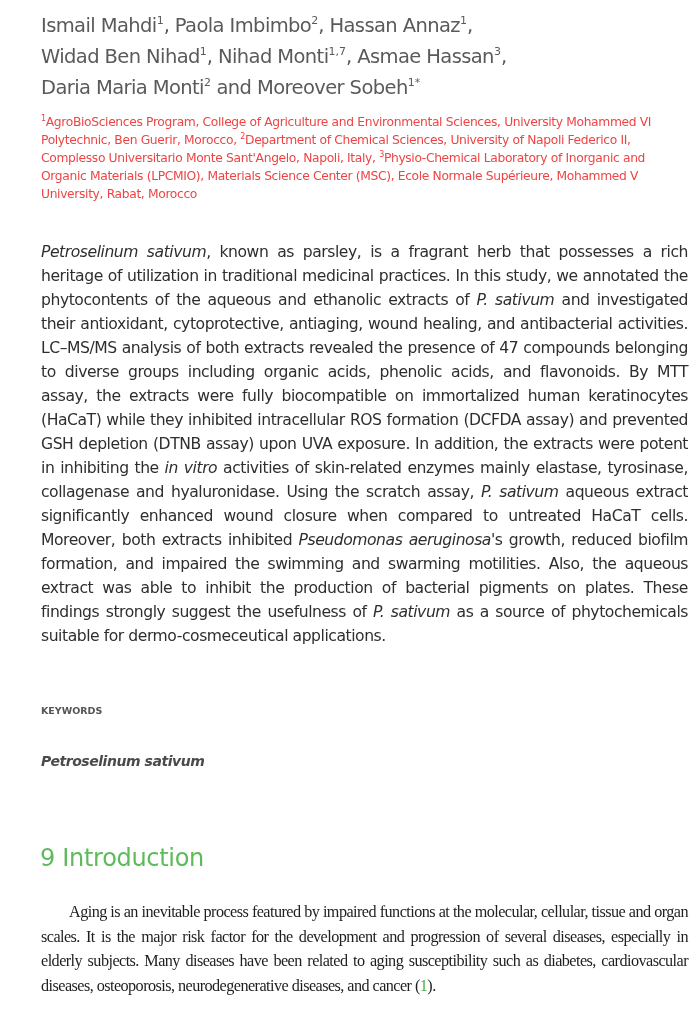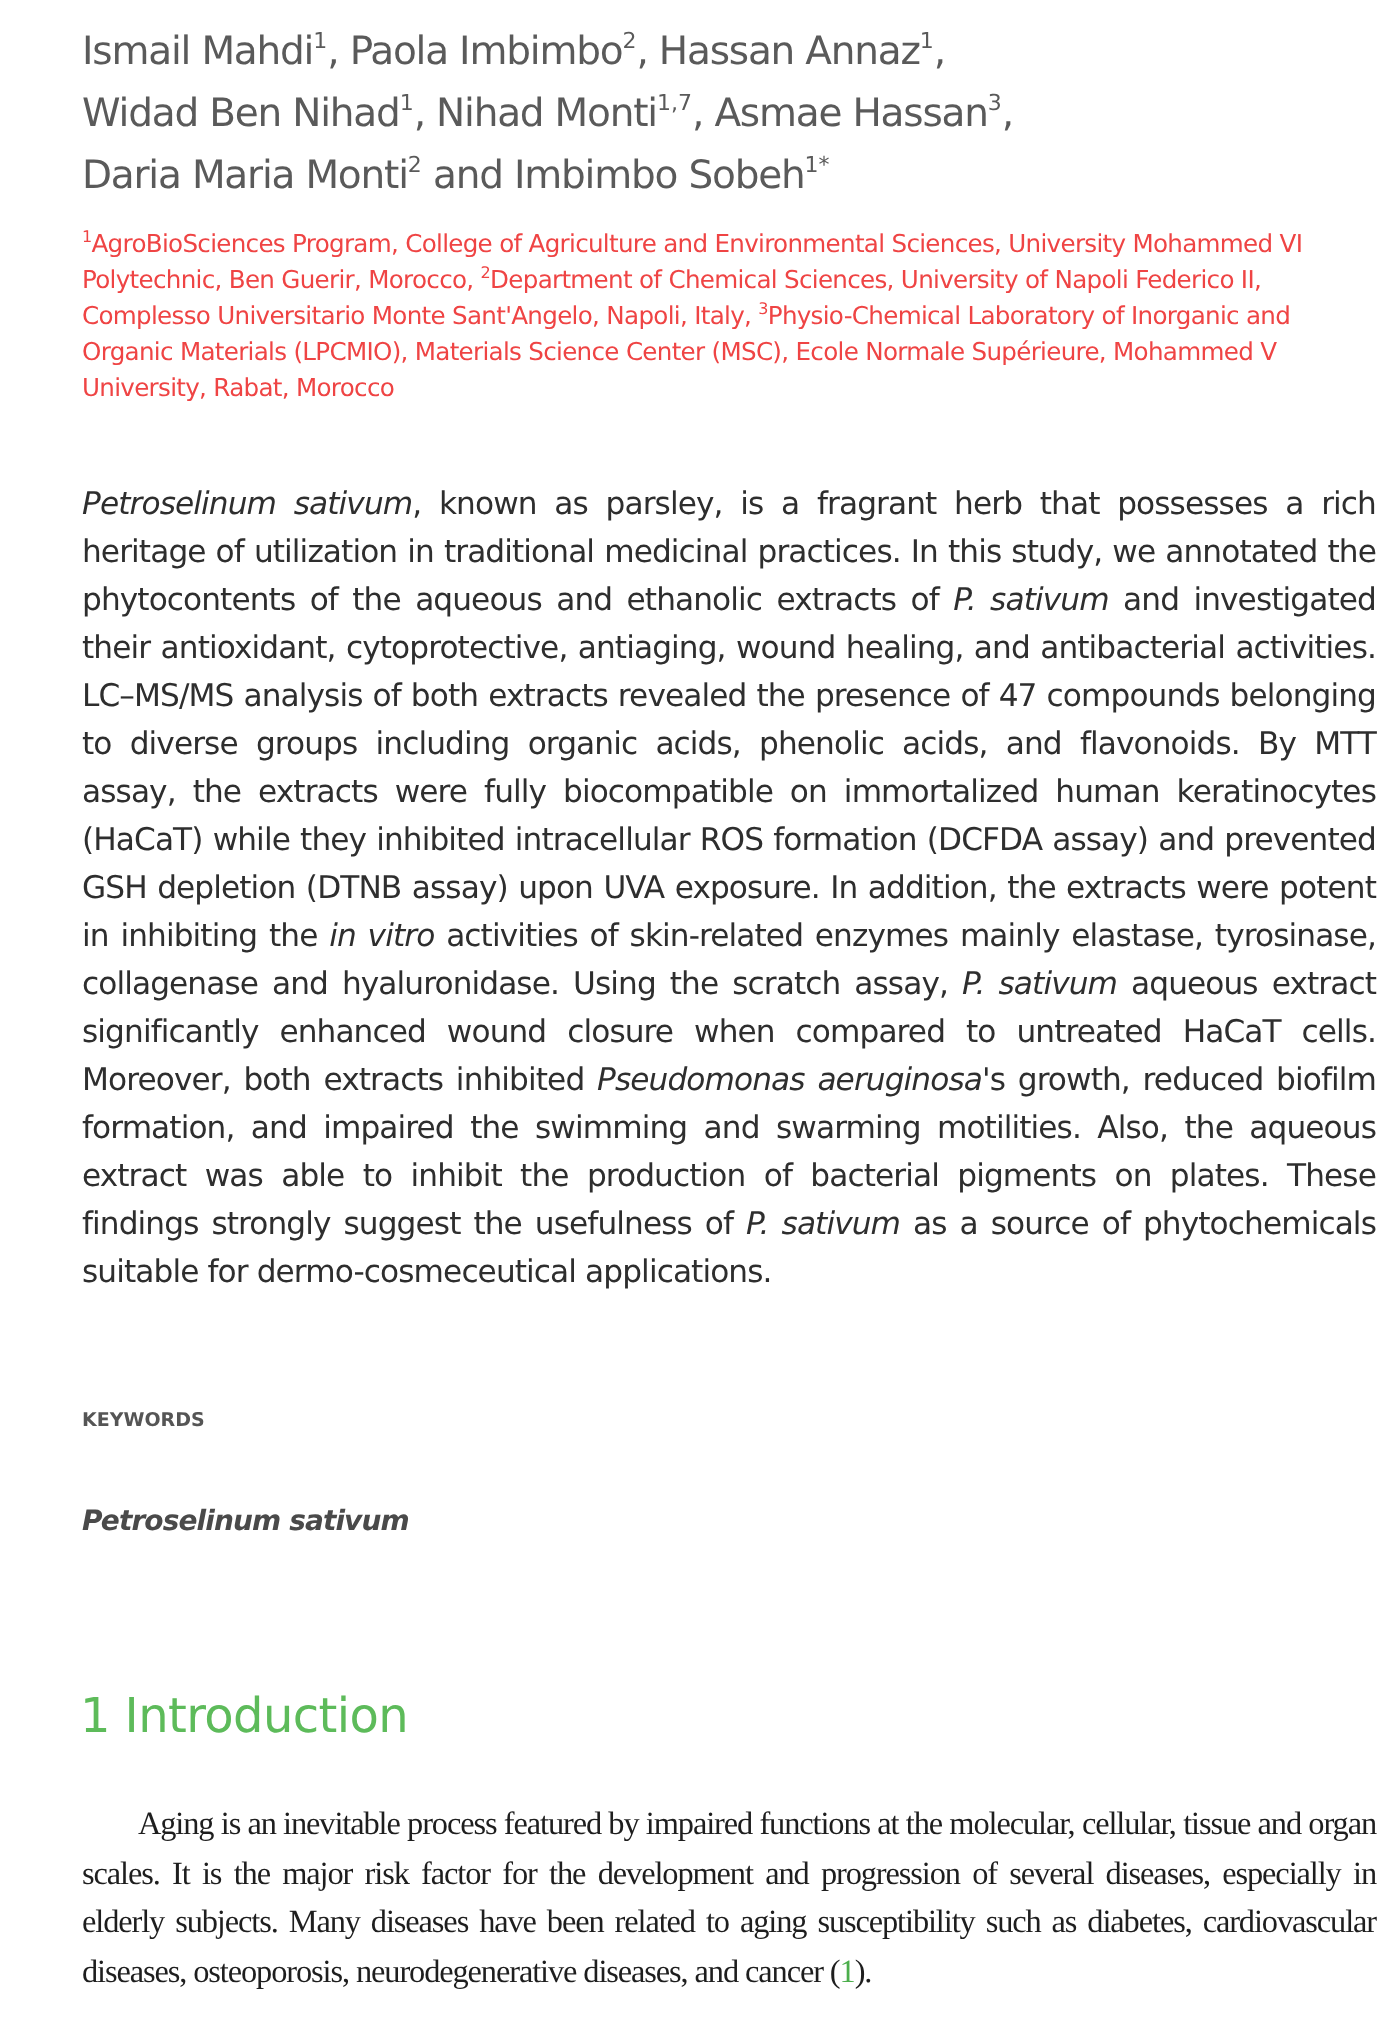--- a/index.html
+++ b/index.html
@@ -52,29 +52,29 @@
 
 <div class="page">
 
   <div class="authors">
     <span>Ismail Mahdi</span><sup>1</sup><span>, </span>
     <span>Paola Imbimbo</span><sup>2</sup><span>, </span>
     <span>Hassan Annaz</span><sup>1</sup><span>,</span><br>
     <span>Widad Ben Nihad</span><sup>1</sup><span>, </span>
     <span>Nihad Monti</span><sup>1,7</sup><span>, </span>
     <span>Asmae Hassan</span><sup>3</sup><span>,</span><br>
-    <span>Daria Maria Monti</span><sup>2</sup><span> and </span><span>Imbimbo Sobeh</span><sup>1*</sup>
+    <span>Daria Maria Monti</span><sup>2</sup><span> and </span><span>Moreover Sobeh</span><sup>1*</sup>
   </div>
 
   <div class="affil">
     <sup>1</sup><span>AgroBioSciences Program, College of Agriculture and Environmental Sciences, University Mohammed VI Polytechnic, Ben Guerir, Morocco, </span><sup>2</sup><span>Department of Chemical Sciences, University of Napoli Federico II, Complesso Universitario Monte Sant'Angelo, Napoli, Italy, </span><sup>3</sup><span>Physio-Chemical Laboratory of Inorganic and Organic Materials (LPCMIO), Materials Science Center (MSC), Ecole Normale Supérieure, Mohammed V University, Rabat, Morocco</span>
   </div>
 
   <p class="abstract"><i>Petroselinum sativum</i><span>, known as parsley, is a fragrant herb that possesses a rich heritage of utilization in traditional medicinal practices. In this study, we annotated the phytocontents of the aqueous and ethanolic extracts of </span><i>P. sativum</i><span> and investigated their antioxidant, cytoprotective, antiaging, wound healing, and antibacterial activities. LC–MS/MS analysis of both extracts revealed the presence of 47 compounds belonging to diverse groups including organic acids, phenolic acids, and flavonoids. By MTT assay, the extracts were fully biocompatible on immortalized human keratinocytes (HaCaT) while they inhibited intracellular ROS formation (DCFDA assay) and prevented GSH depletion (DTNB assay) upon UVA exposure. In addition, the extracts were potent in inhibiting the </span><i>in vitro</i><span> activities of skin-related enzymes mainly elastase, tyrosinase, collagenase and hyaluronidase. Using the scratch assay, </span><i>P. sativum</i><span> aqueous extract significantly enhanced wound closure when compared to untreated HaCaT cells. Moreover, both extracts inhibited </span><i>Pseudomonas aeruginosa</i><span>'s growth, reduced biofilm formation, and impaired the swimming and swarming motilities. Also, the aqueous extract was able to inhibit the production of bacterial pigments on plates. These findings strongly suggest the usefulness of </span><i>P. sativum</i><span> as a source of phytochemicals suitable for dermo-cosmeceutical applications.</span></p>
 
   <div class="kw-label">KEYWORDS</div>
   <div class="kw-list"><br><i>Petroselinum sativum</i></div>
 
-  <h2 class="section-title">1 Introduction</h2>
+  <h2 class="section-title">9 Introduction</h2>
 
   <p class="intro"><span>Aging is an inevitable process featured by impaired functions at the molecular, cellular, tissue and organ scales. It is the major risk factor for the development and progression of several diseases, especially in elderly subjects. Many diseases have been related to aging susceptibility such as diabetes, cardiovascular diseases, osteoporosis, neurodegenerative diseases, and cancer (</span><span class="cite">1</span><span>).</span></p>
 
 </div>
 
 </body></html>

